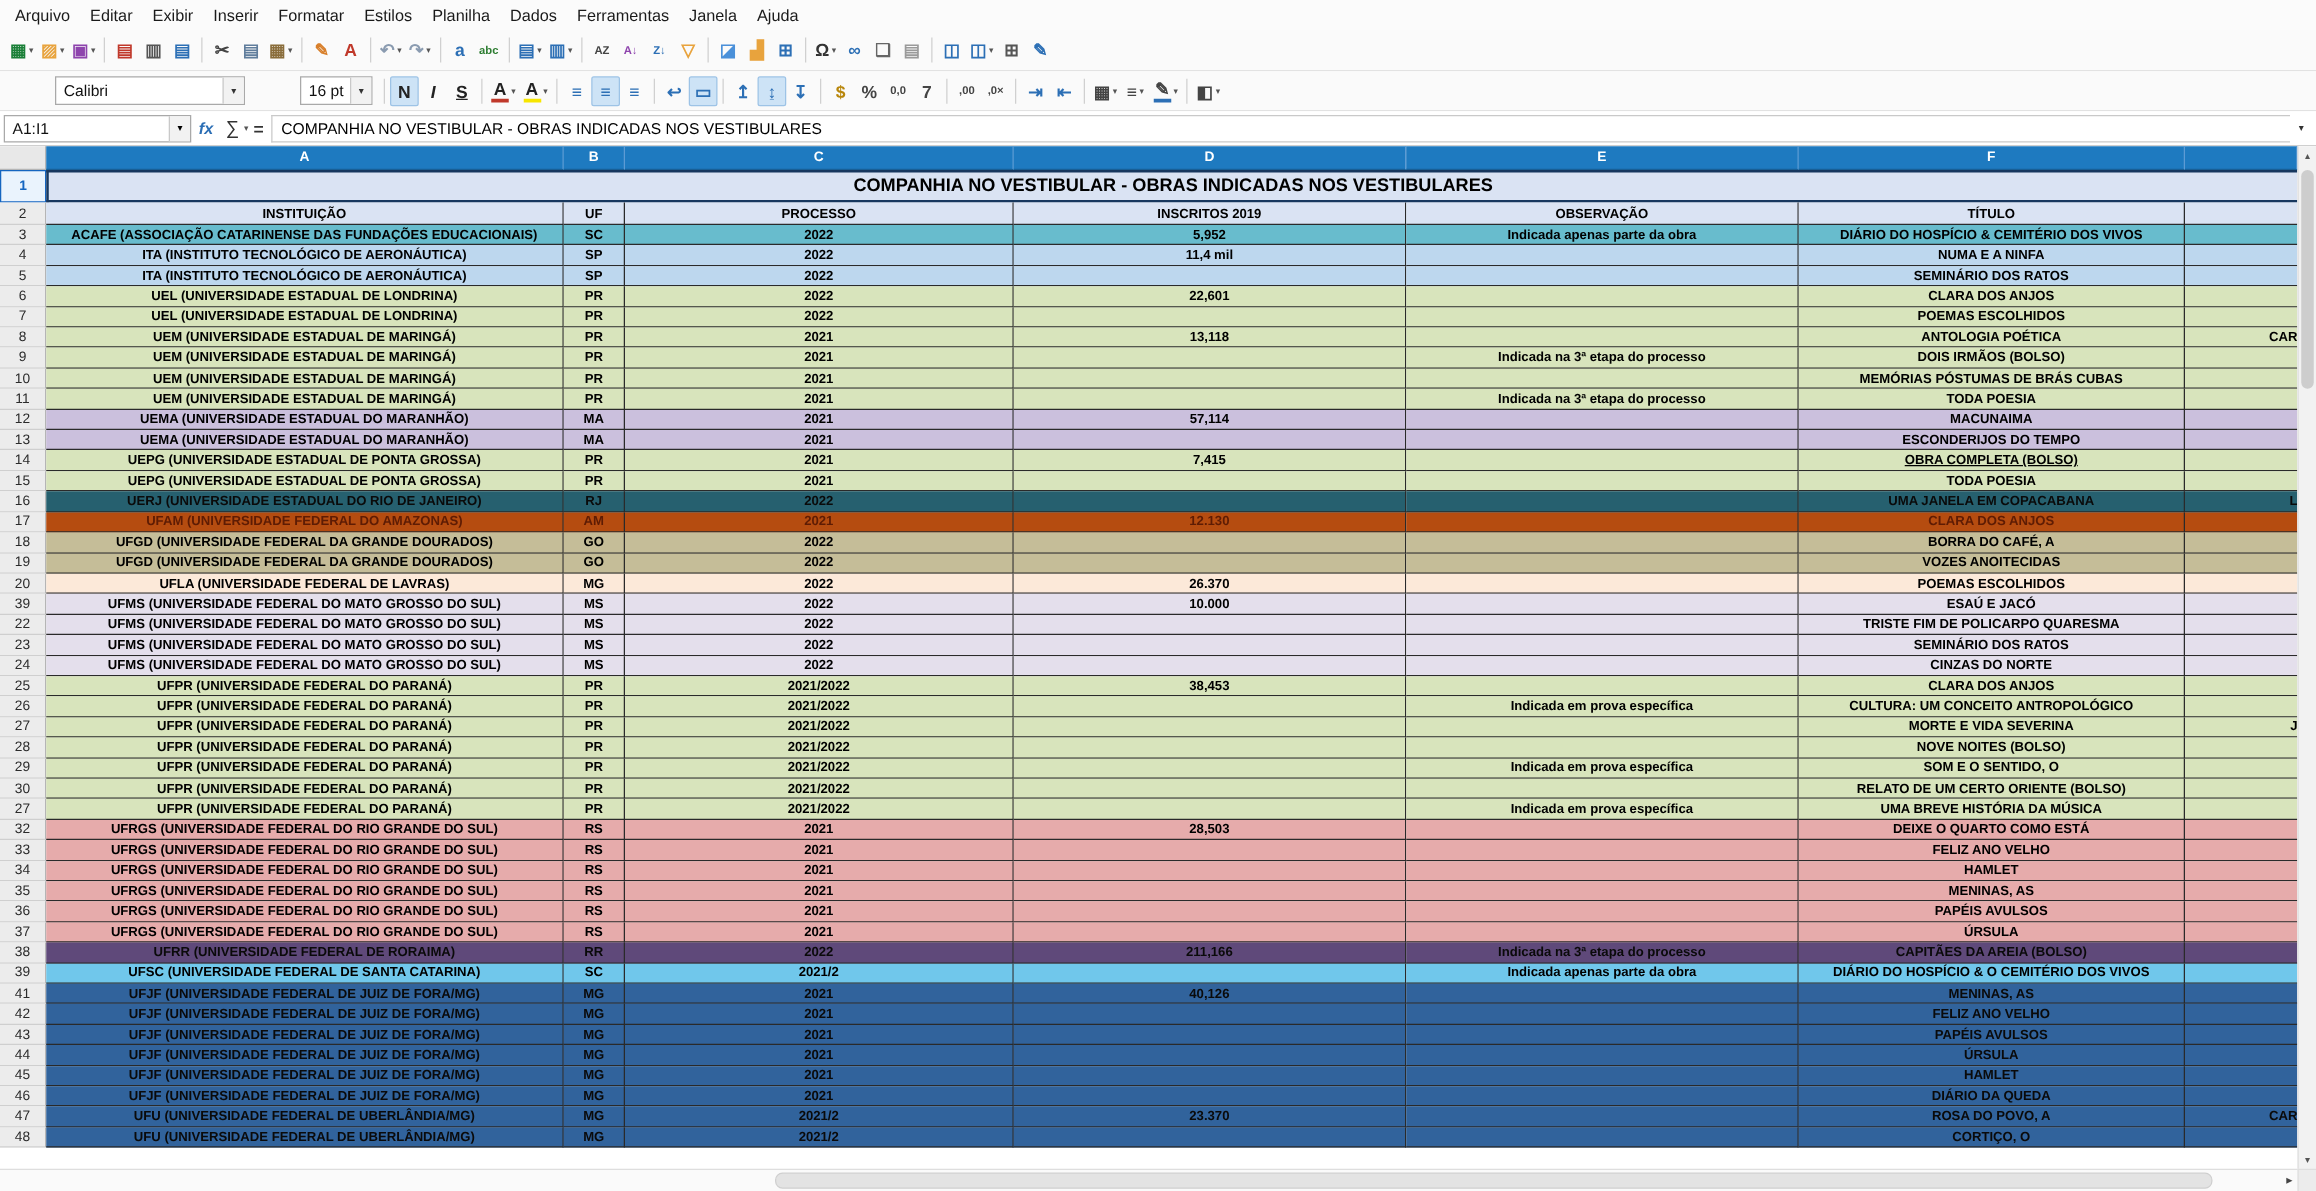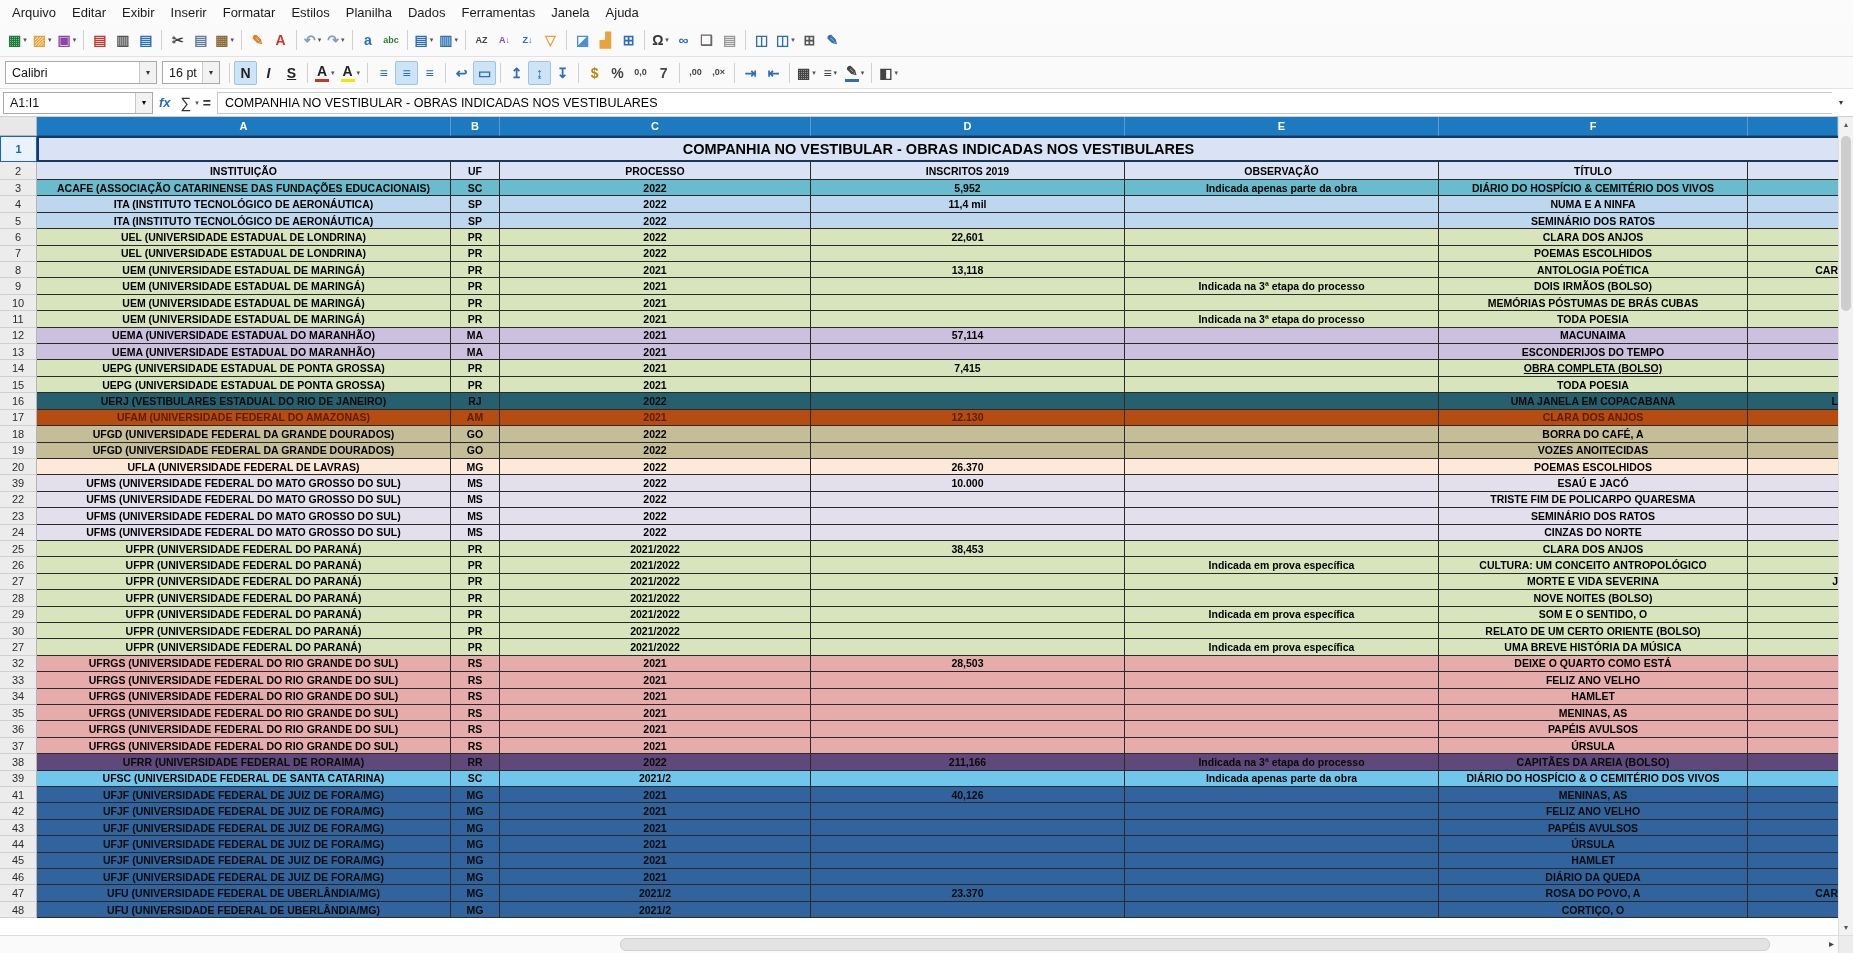--- a/index.html
+++ b/index.html
@@ -19,21 +19,21 @@
   .tbtn { height:24px; min-width:23px; padding:0 2px; display:flex; align-items:center;
     justify-content:center; border-radius:2px; border:1px solid transparent;
     font-size:14px; color:#444; position:relative; cursor:default; }
   .tbtn.active { background:#cde3f6; border-color:#9dc3e6; }
   .tbtn .stack { display:flex; flex-direction:column; align-items:center; line-height:1; }
   .tbtn .glyph { line-height:1; font-weight:bold; }
   .tbtn .bar { width:14px; height:3px; margin-top:1px; }
   .caret { font-size:7px; color:#555; margin-left:2px; }
   .tsep { width:1px; height:20px; background:#d0d0d0; margin:0 4px; flex:none; }
   .combo { height:23px; background:#fff; border:1px solid #a9a9a9; display:flex;
-    align-items:center; font-size:12.5px; color:#111; margin-right:5px; }
+    align-items:center; font-size:12.5px; color:#111; margin-right:5px;margin-left:39px; }
   .combo .val { padding:0 6px; flex:1; white-space:nowrap; overflow:hidden; }
   .combo .dd { width:17px; height:100%; border-left:1px solid #c9c9c9; display:flex;
     align-items:center; justify-content:center; font-size:8px; color:#333; background:#f2f2f2; }
   .combo.font { width:152px; }
   .combo.size { width:58px; }
 
   
   .fbar { height:28px; background:#fff; border-bottom:1px solid #cfcfcf; display:flex;
     align-items:center; padding:2px 3px; font-size:13px; }
   .namebox { width:150px; height:22px; background:#fff; border:1px solid #a9a9a9;
@@ -619,21 +619,21 @@
         <div class="cell" style="width: 414px; background: rgb(216, 228, 188); color: rgb(0, 0, 0);">UEPG (UNIVERSIDADE ESTADUAL DE PONTA GROSSA)</div>
         <div class="cell" style="width: 49px; background: rgb(216, 228, 188); color: rgb(0, 0, 0);">PR</div>
         <div class="cell" style="width: 311px; background: rgb(216, 228, 188); color: rgb(0, 0, 0);">2021</div>
         <div class="cell" style="width: 314px; background: rgb(216, 228, 188); color: rgb(0, 0, 0);"></div>
         <div class="cell" style="width: 314px; background: rgb(216, 228, 188); color: rgb(0, 0, 0);"></div>
         <div class="cell" style="width: 309px; background: rgb(216, 228, 188); color: rgb(0, 0, 0);">TODA POESIA</div>
         <div class="cell gcell" style="width: 90px; background: rgb(216, 228, 188); color: rgb(0, 0, 0);"></div>
       </div>
       <div class="row datarow">
         <div class="rowhdr">16</div>
-        <div class="cell" style="width: 414px; background: rgb(38, 96, 111); color: rgb(10, 10, 10);">UERJ (VESTIBULARES ESTADUAL DO RIO DE JANEIRO)</div>
+        <div class="cell" style="width: 414px; background: rgb(38, 96, 111); color: rgb(10, 10, 10);">UERJ (UNIVERSIDADE ESTADUAL DO RIO DE JANEIRO)</div>
         <div class="cell" style="width: 49px; background: rgb(38, 96, 111); color: rgb(10, 10, 10);">RJ</div>
         <div class="cell" style="width: 311px; background: rgb(38, 96, 111); color: rgb(10, 10, 10);">2022</div>
         <div class="cell" style="width: 314px; background: rgb(38, 96, 111); color: rgb(10, 10, 10);"></div>
         <div class="cell" style="width: 314px; background: rgb(38, 96, 111); color: rgb(10, 10, 10);"></div>
         <div class="cell" style="width: 309px; background: rgb(38, 96, 111); color: rgb(10, 10, 10);">UMA JANELA EM COPACABANA</div>
         <div class="cell gcell" style="width: 90px; background: rgb(38, 96, 111); color: rgb(10, 10, 10);">L</div>
       </div>
       <div class="row datarow">
         <div class="rowhdr">17</div>
         <div class="cell" style="width: 414px; background: rgb(181, 76, 16); color: rgb(94, 28, 4);">UFAM (UNIVERSIDADE FEDERAL DO AMAZONAS)</div>

